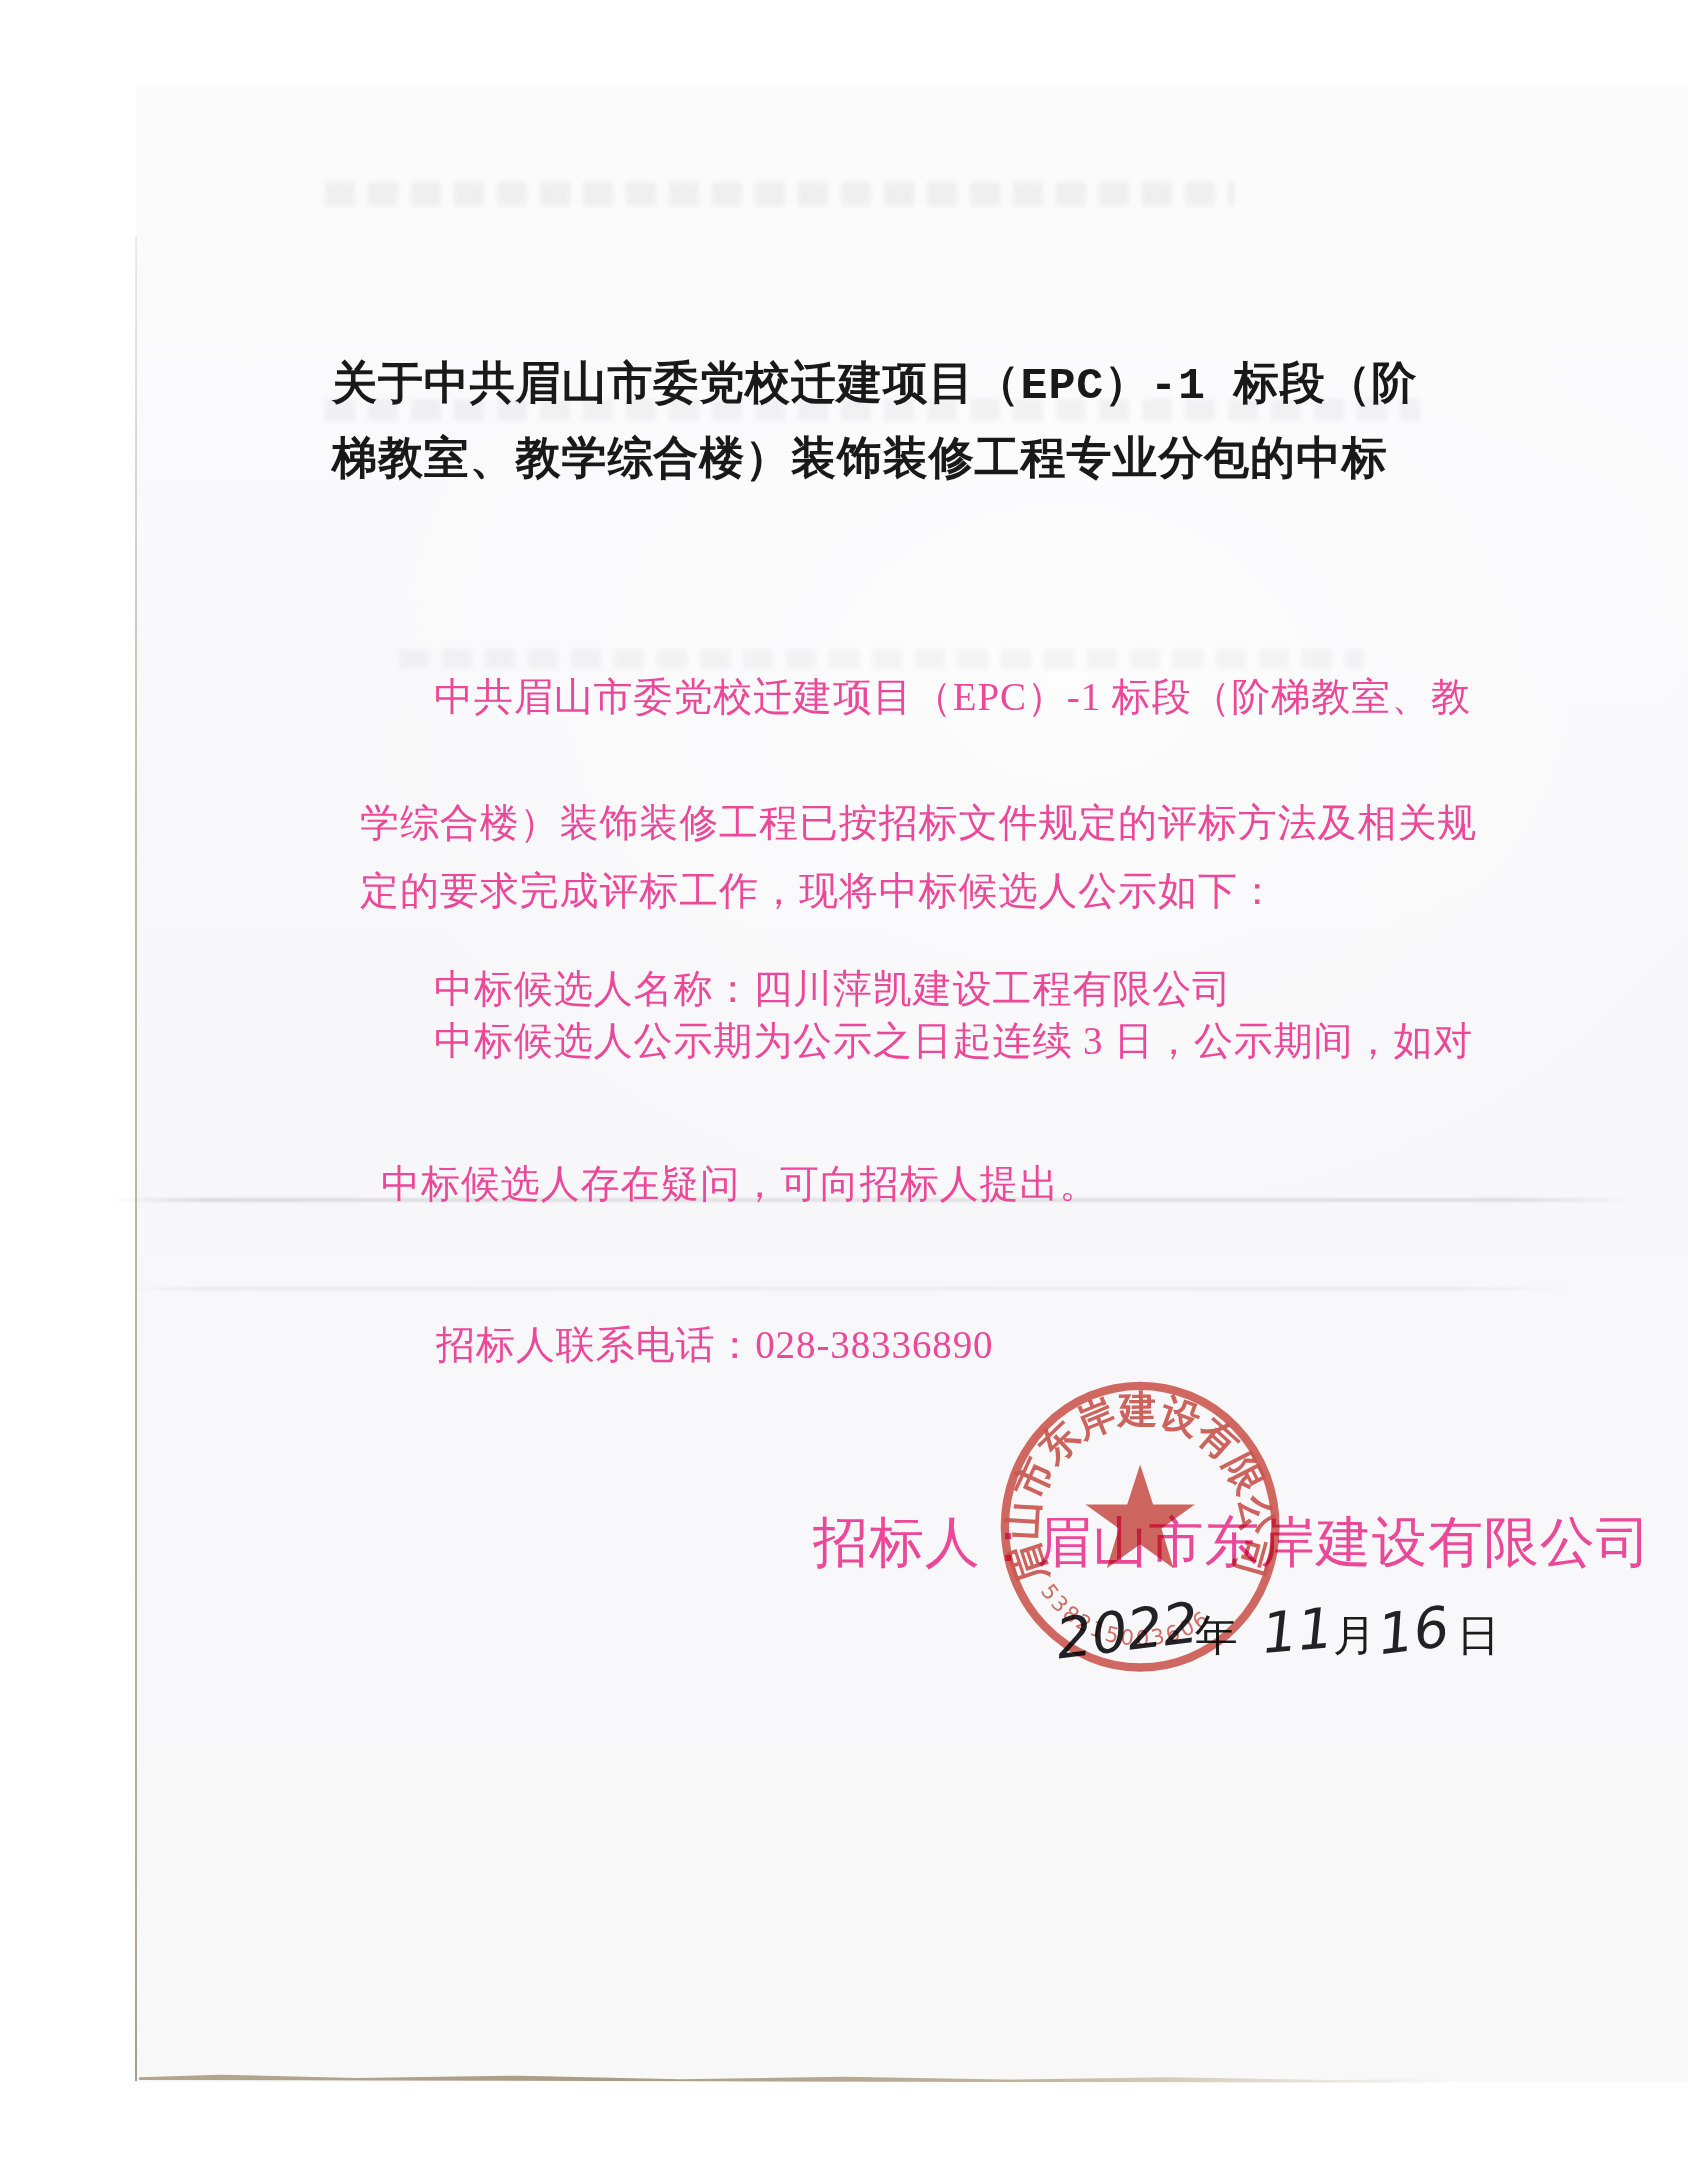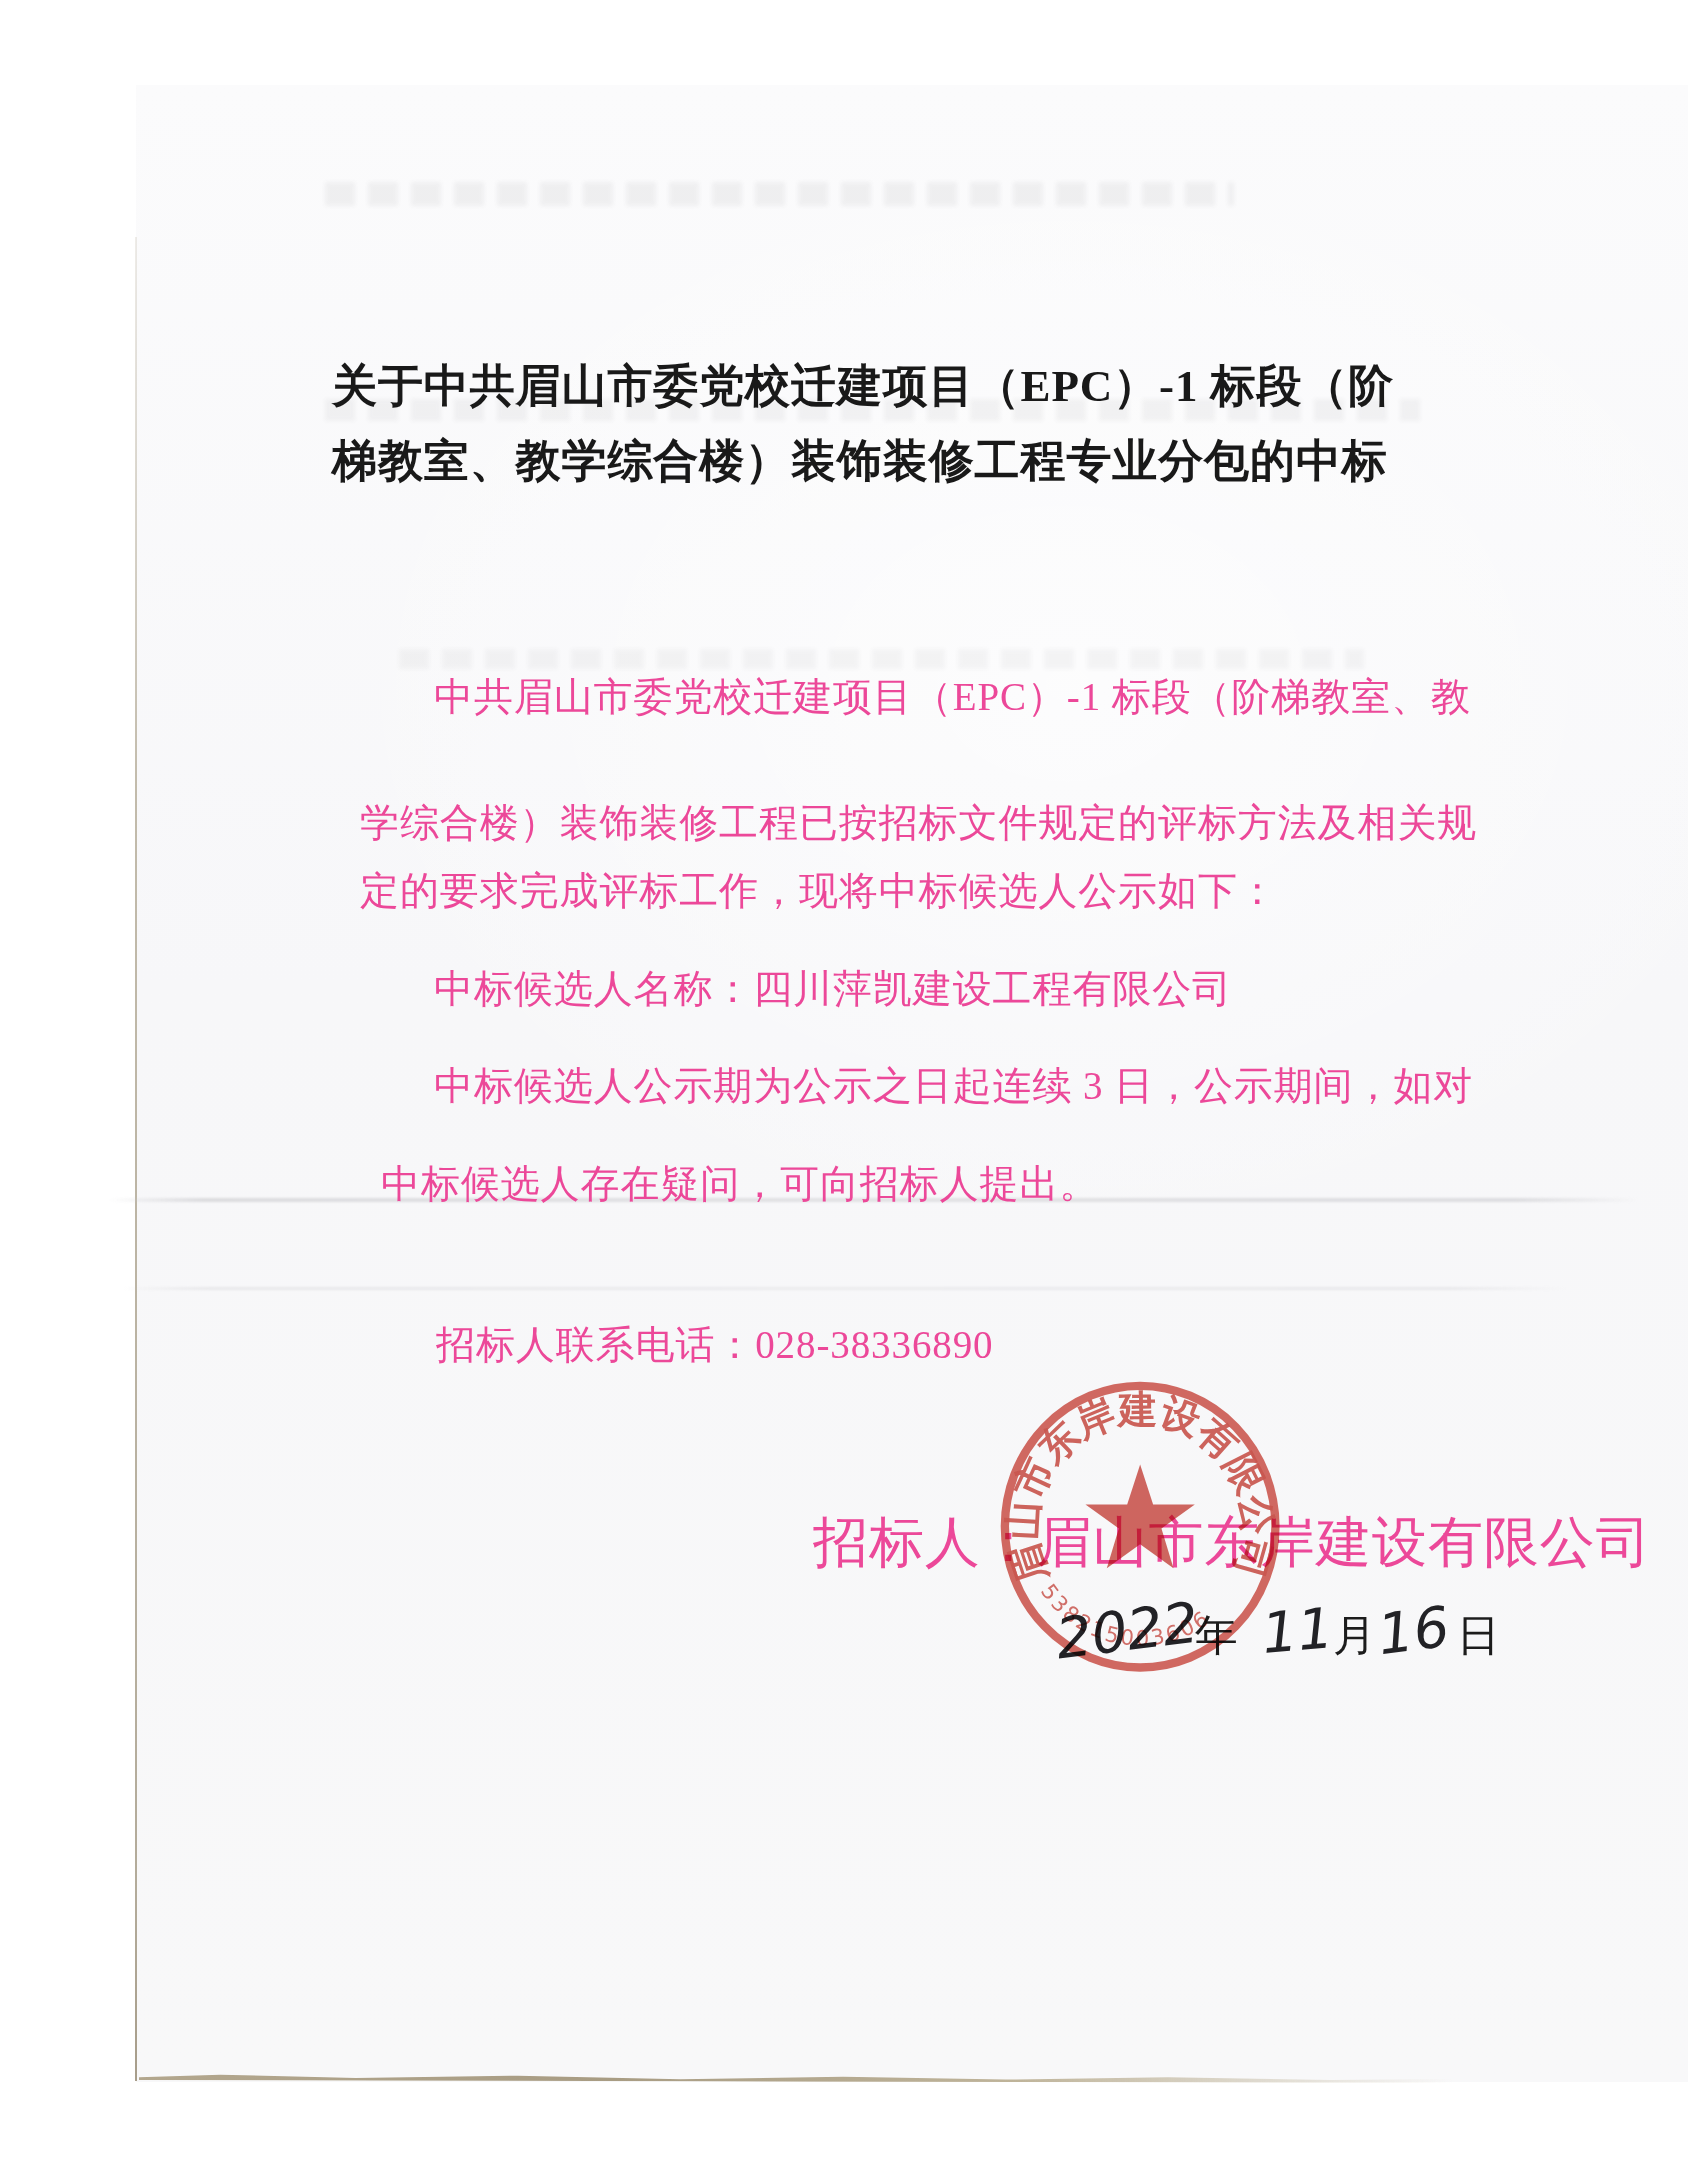--- a/index.html
+++ b/index.html
@@ -31,21 +31,21 @@
     background:linear-gradient(90deg,rgba(201,201,204,0),#c7c7cb 6%,#d2d2d5 50%,#c9c9cd 92%,rgba(201,201,204,0));
   }
   .crease.faint{opacity:.3;height:2.8px;}
   .bleed{
     position:absolute;opacity:.06;filter:blur(2.3px);
     background:repeating-linear-gradient(90deg,#45454a 0 30px,transparent 30px 43px);
   }
   .title-block{
     position:absolute;left:332px;top:349px;width:1052px;
     text-align:center;font-size:45px;font-weight:bold;
-    line-height:75px;letter-spacing:0.9px;color:#191919;
+    line-height:75px;letter-spacing:0.9px;color:#191919;font-family:Liberation Mono, monospace;
   }
   .title-block div{white-space:nowrap;}
   .body-line{
     position:absolute;font-size:39px;letter-spacing:0.9px;white-space:nowrap;color:#ec4899;
   }
   .hw{
     display:inline-block;font-family:"DejaVu Sans",sans-serif;font-style:italic;
     color:#222226;
   }
   .date-line{
@@ -74,21 +74,21 @@
 
 <div class="title-block">
   <div>关于中共眉山市委党校迁建项目（EPC）-1 标段（阶</div>
   <div>梯教室、教学综合楼）装饰装修工程专业分包的中标</div>
 </div>
 
 <div class="body-line" style="left:434px;top:670px;">中共眉山市委党校迁建项目（EPC）-1 标段（阶梯教室、教</div>
 <div class="body-line" style="left:360px;top:767px;margin-top:29px;">学综合楼）装饰装修工程已按招标文件规定的评标方法及相关规</div>
 <div class="body-line" style="left:360px;top:864px;">定的要求完成评标工作，现将中标候选人公示如下：</div>
 <div class="body-line" style="left:434px;top:962px;text-align:right;">中标候选人名称：四川萍凯建设工程有限公司</div>
-<div class="body-line" style="left:434px;top:1059px;">中标候选人公示期为公示之日起连续 3 日，公示期间，如对</div>
+<div class="body-line" style="left:434px;top:1014px;">中标候选人公示期为公示之日起连续 3 日，公示期间，如对</div>
 <div class="body-line" style="left:381px;top:1157px;">中标候选人存在疑问，可向招标人提出。</div>
 
 <div class="body-line" style="left:436px;top:1318px;">招标人联系电话：028-38336890</div>
 
 <div class="body-line" style="left:813px;top:1506px;font-size:55px;">招标人：眉山市东岸建设有限公司</div>
 
 <div class="date-line">
   <span class="hw" style="transform:rotate(-7deg);">2022</span>
   <span style="margin-left:-3.7px;">年</span>
   <span style="display:inline-block;width:24px;"></span>

